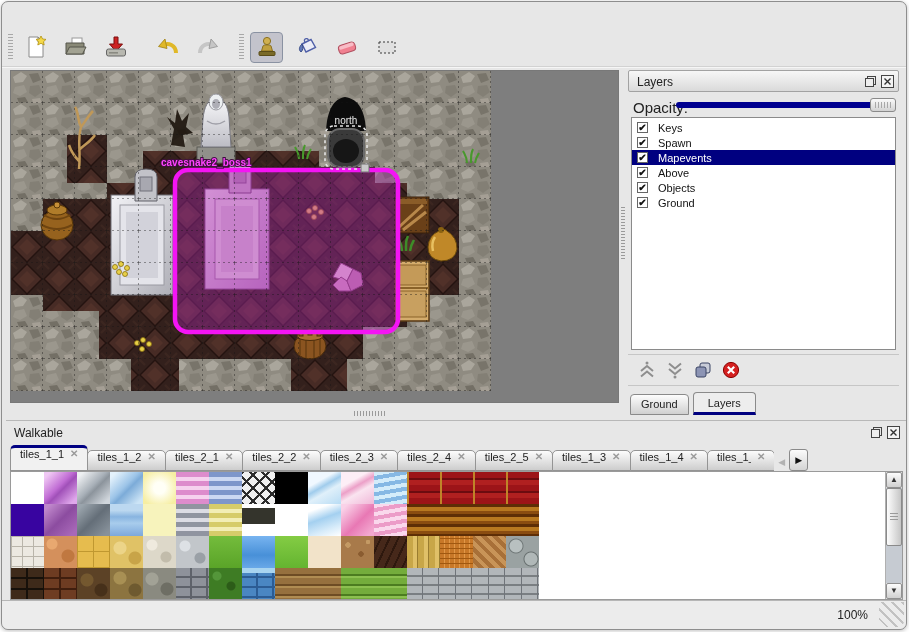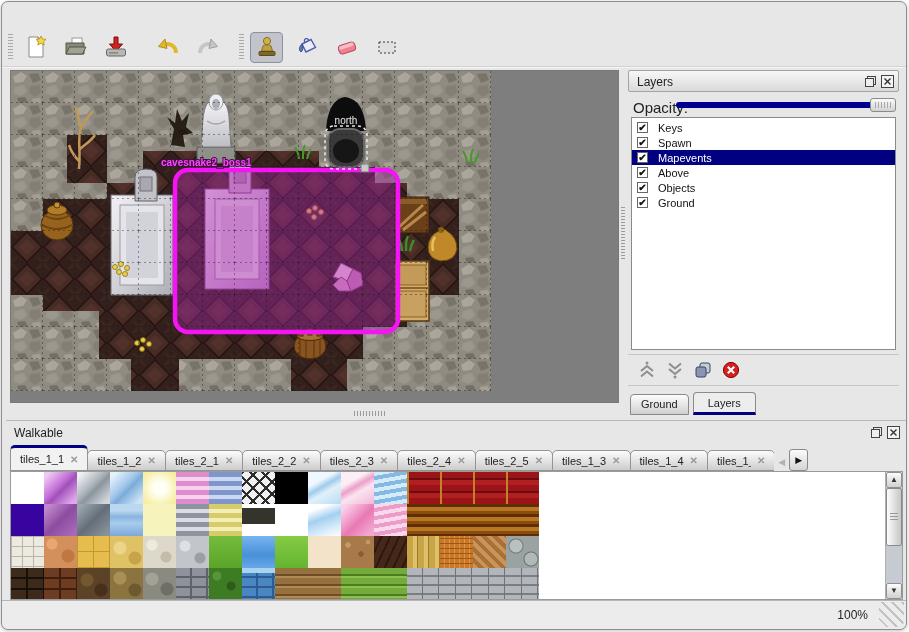--- a/index.html
+++ b/index.html
@@ -58,21 +58,21 @@
   #dock-tabs{position:absolute;left:2px;top:318px;height:27px;display:flex;align-items:flex-end;}
   .dock-tab{font-size:11px;color:#222;padding:3px 10px 4px;background:linear-gradient(#fdfdfd,#d0d0d0);
     border:1px solid #8a8a8a;border-radius:4px 4px 0 0;margin-right:4px;}
   .dock-tab.active{background:#ededed;padding:4px 14px 3px;border-bottom:3px solid #000080;}
   
   #tilesets-panel{position:absolute;left:4px;top:418px;width:901px;height:181px;border-top:1px solid #b8b8b8;}
   #tilesets-title{position:absolute;left:8px;top:5px;font-size:12px;color:#222;}
   #tilesets-panel .icon-float{right:24px;top:5px;} #tilesets-panel .icon-close{right:7px;top:5px;}
   #ts-tabrow{position:absolute;left:4px;right:4px;top:23px;height:27px;display:flex;align-items:flex-end;}
   #ts-tabs{display:flex;align-items:flex-end;overflow:hidden;max-width:856px;}
-  .ts-tab{display:flex;align-items:center;height:21px;padding:0 9px;flex:none;
+  .ts-tab{display:flex;height:21px;padding:0 9px;flex:none;
     background:linear-gradient(#fcfcfc,#cdcdcd);border:1px solid #949494;border-radius:5px 5px 0 0;margin-right:-1px;}
   .ts-tab.active{height:26px;background:#f1f1f1;border-top:3px solid #000082;}
   .ts-tab-label{font-size:11px;color:#222;min-width:44px;text-align:center;}
   .ts-tab.truncated .ts-tab-label{min-width:0;max-width:34px;overflow:hidden;white-space:nowrap;}
   .ts-tab-close{font-size:10px;font-weight:bold;color:#9a9a9a;margin-left:6px;}
   #ts-arrow-left{font-size:9px;color:#b2b2b2;margin-left:2px;padding:4px 2px;}
   #ts-arrow-right{width:19px;height:22px;margin-left:2px;border:1px solid #8a8a8a;border-radius:3px;
     background:linear-gradient(#fbfbfb,#d4d4d4);font-size:9px;color:#111;padding:0;}
   #ts-content{position:absolute;left:4px;right:4px;top:50px;height:129px;background:#fff;
     border:1px solid #9a9a9a;overflow:hidden;}

